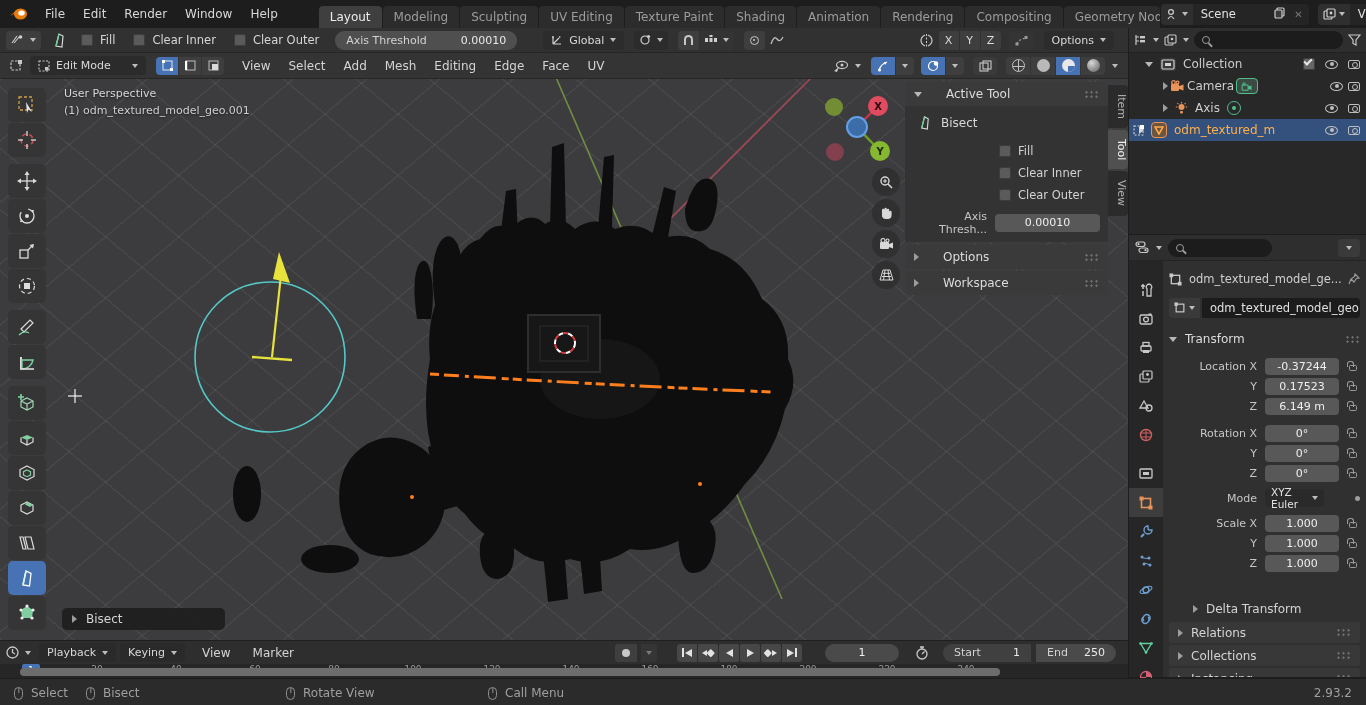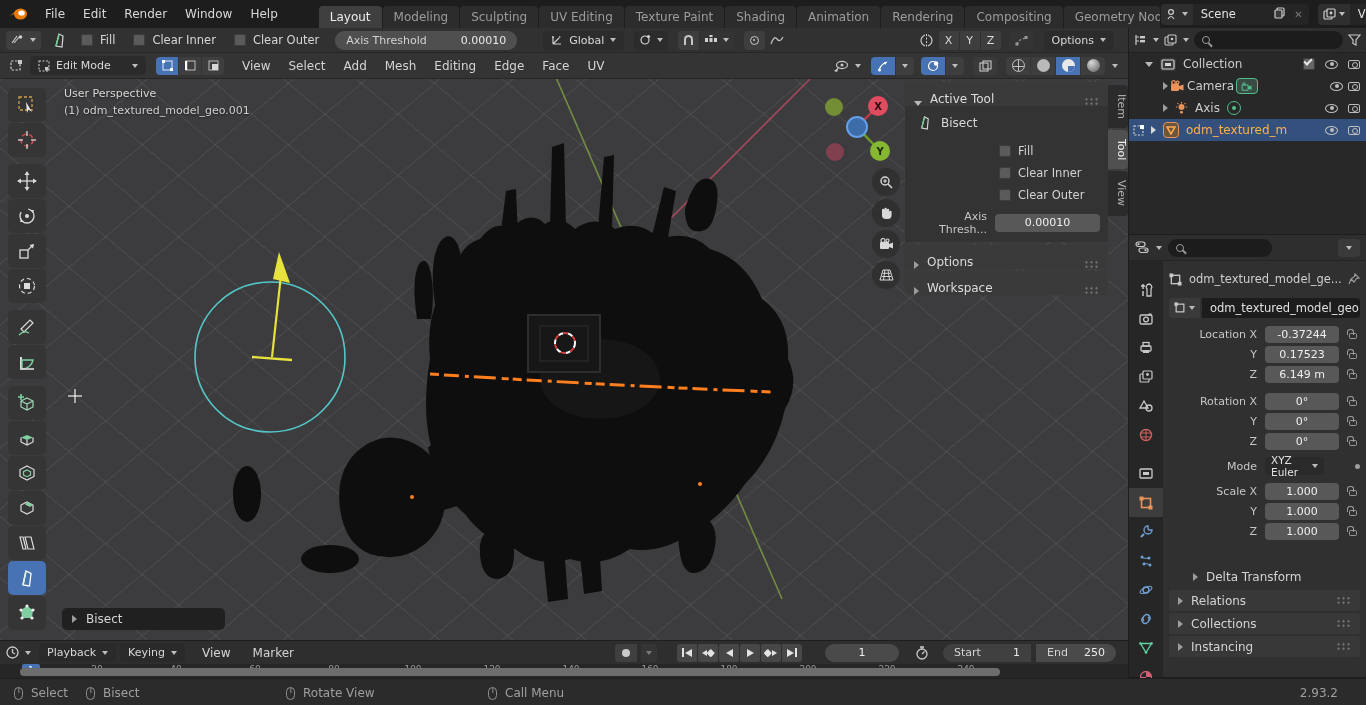--- a/index.html
+++ b/index.html
@@ -41,21 +41,21 @@
   .modebtn{width:22px;height:18px;background:#3e3e3e;display:flex;align-items:center;justify-content:center;margin-right:1px}
   .modebtn.on{background:#4772b3}
   .shadebtn{width:24px;height:18px;background:#3e3e3e;display:flex;align-items:center;justify-content:center;margin-right:1px}
   .shadebtn.on{background:#4772b3}
   .sphere{width:13px;height:13px;border-radius:50%}
   
   .tbtn{width:38px;height:34px;background:#353535;border-radius:5px;margin-bottom:1px;display:flex;align-items:center;justify-content:center;position:relative}
   .tbtn.on{background:#4772b3}
   .tbtn svg{display:block}
   
-  .np-hdr{height:24px;display:flex;align-items:flex-end;background:#3a3a3a;padding:0 9px;gap:8px}
+  .np-hdr{height:24px;display:flex;align-items:center;background:#3a3a3a;padding:0 9px;gap:24px}
   .np-body{background:#333333;padding:6px 8px 8px}
   .np-row{height:22px;display:flex;align-items:center}
   .vtab{width:20px;padding:9px 0;background:#2b2b2b;color:#b0b0b0;font-size:11px;writing-mode:vertical-rl;text-align:center;border-radius:0 4px 4px 0;margin-bottom:2px}
   .vtab.on{background:#505050;color:#ededed}
   
   .olrow{height:22px;display:flex;align-items:center;position:relative;font-size:12px;color:#cccccc}
   
   .pt{width:34px;height:29px;display:flex;align-items:center;justify-content:center}
   .pt.on{background:#3d3d3d}
   .prow{display:flex;align-items:center;height:20px}
@@ -671,21 +671,21 @@
           <path d="M6.5,0 v1.5 M0.8,5 h1.5 M10.7,5 h1.5 M2.4,1.2 l1,1 M10.6,1.2 l-1,1" stroke="#e8935a" stroke-width="1.1"></path>
         </svg>
       <span>Axis</span>
       <span style="width:14px;height:14px;border:1.3px solid #4fbf8b;border-radius:50%;display:flex;align-items:center;justify-content:center">
           <span style="width:4px;height:4px;background:#4fbf8b;border-radius:50%"></span>
         </span>
       <span style="flex:1"></span>
       <span class="eyeI" style="margin:0 3px"></span>
       <span class="camI" style="margin-right:6px"></span>
     </div>
-    <div class="olrow" style="background:#34517d;padding-left:36px;gap:7px">
+    <div class="olrow" style="background:#34517d;padding-left:24px;gap:7px">
       <span style="position:absolute;left:3px;display:flex">
           <svg width="13" height="13" viewBox="0 0 13 13">
             <rect x="2" y="2" width="9" height="9" fill="none" stroke="#d8d8d8" stroke-width="1.1" stroke-dasharray="2 1.5"></rect>
             <rect x="8" y="1" width="4" height="4" fill="#ffffff"></rect>
           </svg>
         </span>
       <span class="tri-r" style="margin-left:-14px;border-left-color:#d8d8d8"></span>
       <span style="width:16px;height:16px;background:#6b553f;border:1px solid #e8935a;border-radius:4px;display:flex;align-items:center;justify-content:center">
           <svg width="10" height="9" viewBox="0 0 10 9">
             <polygon points="5,8 1,1 9,1" fill="none" stroke="#ffa94f" stroke-width="1.6"></polygon>
@@ -829,20 +829,25 @@
       </div>
       <div class="flex" style="gap:2px;margin-top:9px">
         <span class="flex" style="background:#3a3a3a;border-radius:4px 0 0 4px;height:20px;padding:0 5px">
             <svg width="12" height="12" viewBox="0 0 14 14">
               <rect x="2.5" y="2.5" width="9" height="9" fill="none" stroke="#c9c9c9" stroke-width="1.4"></rect>
               <rect x="0.5" y="0.5" width="4" height="4" fill="#c9c9c9"></rect>
             </svg>
             <span class="ddtri" style="margin-left:3px"></span>
           </span>
         <span style="flex:1;height:20px;line-height:20px;background:#1c1c1c;border-radius:0 4px 4px 0;padding:0 8px;font-size:11.5px;color:#e0e0e0;white-space:nowrap;overflow:hidden">odm_textured_model_geo.0...</span>
+      </div>
+      <div class="flex" style="height:22px;gap:8px;margin-top:10px">
+        <span class="tri-d"></span>
+        <span style="color:#dddddd;flex:1">Transform</span>
+        <span class="grip"></span>
       </div>
       <div style="margin-top:6px">
         <div class="prow">
             <span class="plabel">Location X</span>
             <span class="fld pfld">-0.37244</span>
             <span class="lockO" style="margin-left:10px"></span>
           </div>
         <div class="prow">
             <span class="plabel">Y</span>
             <span class="fld pfld">0.17523</span>
@@ -1015,16 +1020,16 @@
         <span style="color:#9f9f9f">Bisect</span>
       </span>
     <span class="abs flex" style="left:286px;top:7px;gap:8px">
         <span class="mouseI"></span>
         <span style="color:#9f9f9f">Rotate View</span>
       </span>
     <span class="abs flex" style="left:488px;top:7px;gap:8px">
         <span class="mouseI"></span>
         <span style="color:#9f9f9f">Call Menu</span>
       </span>
-    <span class="abs" style="right:28px;top:7px;color:#9f9f9f">2.93.2</span>
+    <span class="abs" style="right:14px;top:7px;color:#9f9f9f">2.93.2</span>
   </div>
 
 </div>
 
 </body></html>

